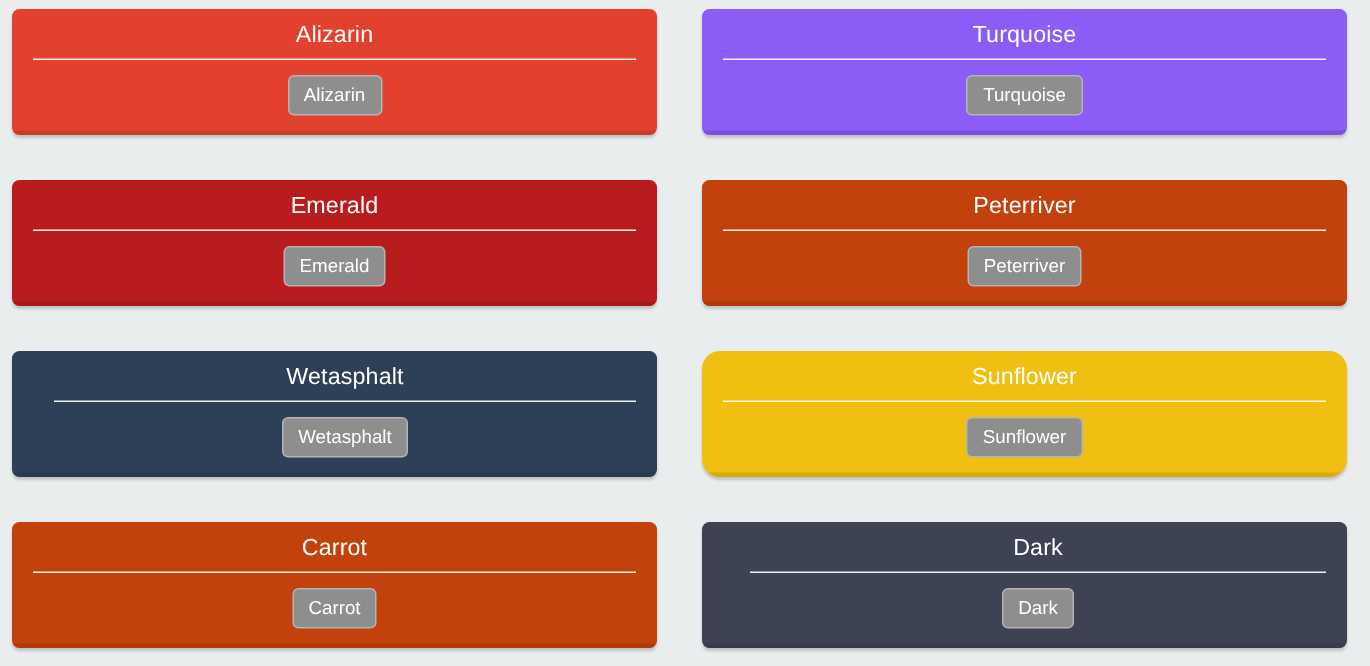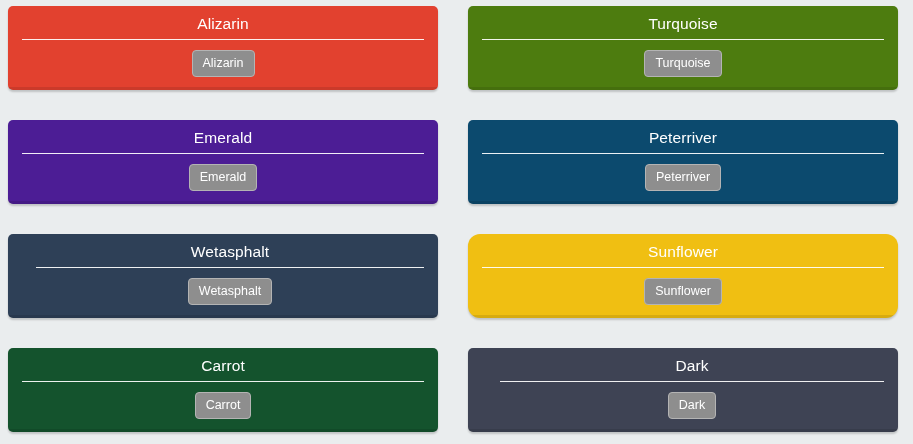--- a/index.html
+++ b/index.html
@@ -89,37 +89,37 @@
 
 <div id="panel-grid" style="grid-template-columns: repeat(2, 430px);">
   <section class="panel" style="background: rgb(226, 65, 47);">
     <h3 class="panel-title" style="color: rgb(255, 255, 255);">Alizarin</h3>
     <hr class="panel-rule">
     <div class="panel-action-row">
       <button type="button" class="panel-button" style="background: rgb(142, 142, 142);">Alizarin</button>
     </div>
   </section>
 
-  <section class="panel" style="background: #4d7c0f;">
+  <section class="panel" style="background: #8b5cf6;">
     <h3 class="panel-title" style="color: rgb(255, 255, 255);">Turquoise</h3>
     <hr class="panel-rule">
     <div class="panel-action-row">
       <button type="button" class="panel-button" style="background: rgb(142, 142, 142);">Turquoise</button>
     </div>
   </section>
 
-  <section class="panel" style="background: #4c1d95;">
+  <section class="panel" style="background: #b91c1c;">
     <h3 class="panel-title" style="color: rgb(255, 255, 255);">Emerald</h3>
     <hr class="panel-rule">
     <div class="panel-action-row">
       <button type="button" class="panel-button" style="background: rgb(142, 142, 142);">Emerald</button>
     </div>
   </section>
 
-  <section class="panel" style="background: #0c4a6e;">
+  <section class="panel" style="background: #c2410c;">
     <h3 class="panel-title" style="color: rgb(255, 255, 255);">Peterriver</h3>
     <hr class="panel-rule">
     <div class="panel-action-row">
       <button type="button" class="panel-button" style="background: rgb(142, 142, 142);">Peterriver</button>
     </div>
   </section>
 
   <section class="panel" style="background: rgb(46, 64, 87); padding-left: 28px;">
     <h3 class="panel-title" style="color: rgb(255, 255, 255);">Wetasphalt</h3>
     <hr class="panel-rule">
@@ -129,21 +129,21 @@
   </section>
 
   <section class="panel" style="background: rgb(240, 191, 18); border-radius: 12px;">
     <h3 class="panel-title" style="color: rgb(255, 255, 255);">Sunflower</h3>
     <hr class="panel-rule">
     <div class="panel-action-row">
       <button type="button" class="panel-button" style="background: rgb(142, 142, 142);">Sunflower</button>
     </div>
   </section>
 
-  <section class="panel" style="background: #14532d;">
+  <section class="panel" style="background: #c2410c;">
     <h3 class="panel-title" style="color: rgb(255, 255, 255);">Carrot</h3>
     <hr class="panel-rule">
     <div class="panel-action-row">
       <button type="button" class="panel-button" style="background: rgb(142, 142, 142);">Carrot</button>
     </div>
   </section>
 
   <section class="panel" style="background: rgb(62, 67, 84); padding-left: 32px;">
     <h3 class="panel-title" style="color: rgb(255, 255, 255);">Dark</h3>
     <hr class="panel-rule">

